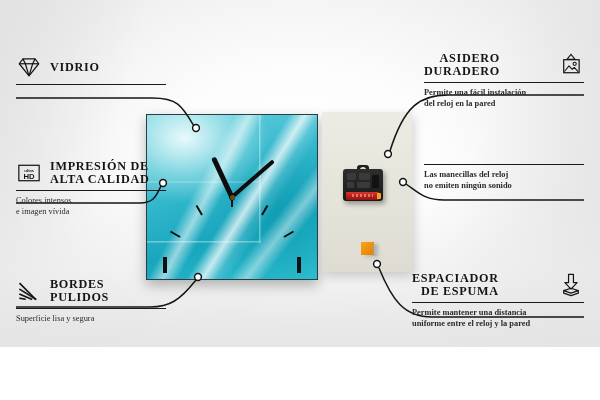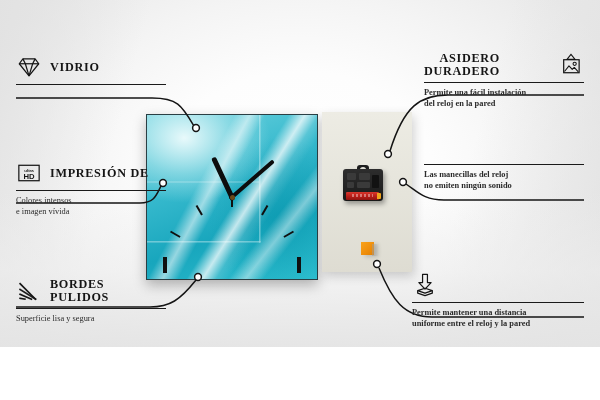--- a/index.html
+++ b/index.html
@@ -259,20 +259,21 @@
     <div class="head">
       <span class="icon">
         <svg viewBox="0 0 32 32">
           <rect x="3.5" y="6.5" width="25" height="19" fill="none" stroke="#151515" stroke-width="1.5"></rect>
           <text x="16" y="14.2" text-anchor="middle" font-family="Liberation Sans, sans-serif" font-size="5.4" font-weight="bold" fill="#151515">ultra</text>
           <text x="16" y="23" text-anchor="middle" font-family="Liberation Sans, sans-serif" font-size="9.5" font-weight="bold" fill="#151515">HD</text>
         </svg>
       </span>
       <span class="titles">
         <span class="t-line">IMPRESIÓN DE</span>
+        <span class="t-line">ALTA CALIDAD</span>
       </span>
     </div>
     <div class="rule"></div>
     <div class="desc">Colores intensos
 e imagen vívida</div>
   </div>
 
   <div class="feature left" style="left:16px;top:278px;width:150px;">
     <div class="head">
       <span class="icon">
@@ -315,20 +316,24 @@
   </div>
 
   <div class="feature right" style="right:16px;top:160px;width:160px;">
     <div class="rule"></div>
     <div class="desc">Las manecillas del reloj
 no emiten ningún sonido</div>
   </div>
 
   <div class="feature right" style="right:16px;top:272px;width:172px;">
     <div class="head">
+      <span class="titles">
+        <span class="t-line">ESPACIADOR</span>
+        <span class="t-line">DE ESPUMA</span>
+      </span>
       <span class="icon">
         <svg viewBox="0 0 32 32">
           <path d="M13 3 L19 3 L19 13 L23.5 13 L16 21 L8.5 13 L13 13 Z" fill="none" stroke="#151515" stroke-width="1.5" stroke-linejoin="round"></path>
           <path d="M7 23 L16 20 L25 23 L16 26 Z" fill="none" stroke="#151515" stroke-width="1.5" stroke-linejoin="round"></path>
           <path d="M7 23 L7 26 L16 29 L25 26 L25 23" fill="none" stroke="#151515" stroke-width="1.5" stroke-linejoin="round"></path>
         </svg>
       </span>
     </div>
     <div class="rule"></div>
     <div class="desc">Permite mantener una distancia

